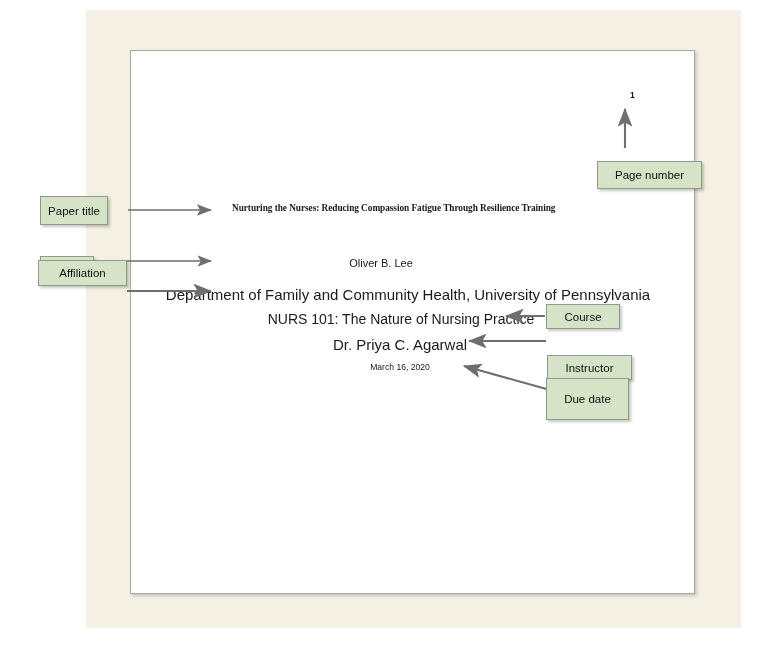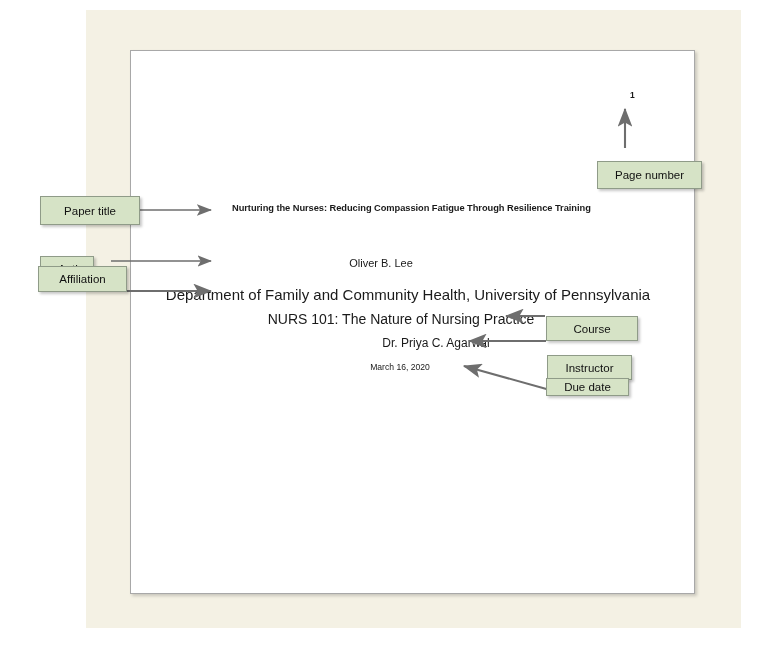--- a/index.html
+++ b/index.html
@@ -56,20 +56,21 @@
     font-weight: 700;
     letter-spacing: 0.2px;
   }
 
   #paper-title {
     top: 203px;
     left: 232px;
     font-size: 9.3px;
     font-weight: 700;
     letter-spacing: -0.05px;
+    font-family: Liberation Serif, serif;
   }
 
   #author-name {
     top: 257px;
     left: 381px;
     font-size: 11px;
     transform: translateX(-50%);
   }
 
   #affiliation-text {
@@ -82,23 +83,22 @@
   #course-text {
     top: 311px;
     left: 401px;
     font-size: 14px;
     transform: translateX(-50%);
   }
 
   #instructor-text {
     top: 336px;
     left: 400px;
-    font-size: 12px;
+    font-size: 15px;
     transform: translateX(-50%);
-    margin-left: 36px;
   }
 
   #date-text {
     top: 362px;
     left: 400px;
     font-size: 8.6px;
     transform: translateX(-50%);
     text-align: right;
   }
 
@@ -111,27 +111,27 @@
     display: flex;
     align-items: center;
     justify-content: center;
     color: #111111;
     font-size: 11.5px;
     font-family: "Liberation Sans", sans-serif;
     box-shadow: 2px 2px 2.5px rgba(0,0,0,0.22);
     white-space: nowrap;
   }
 
-  #callout-paper-title  { left: 40px;  top: 196px; width: 100px;  height: 29px; text-align: center; }
+  #callout-paper-title  { left: 40px;  top: 196px; width: 68px;  height: 29px; text-align: center; }
   #callout-author       { left: 40px;  top: 256px; width: 54px;  height: 25px; padding-left: 16px; }
-  #callout-affiliation  { left: 38px;  top: 266px; width: 89px;  height: 26px; }
+  #callout-affiliation  { left: 38px;  top: 260px; width: 89px;  height: 26px; }
   #callout-page-number  { left: 597px; top: 148px; width: 105px; height: 28px; margin-top: 13px; }
-  #callout-course       { left: 546px; top: 316px; width: 92px;  height: 25px; }
+  #callout-course       { left: 546px; top: 304px; width: 74px;  height: 25px; }
   #callout-instructor   { left: 547px; top: 340px; width: 85px;  height: 25px; margin-top: 15px; }
-  #callout-due-date     { left: 546px; top: 378px; width: 83px;  height: 18px; }
+  #callout-due-date     { left: 546px; top: 378px; width: 83px;  height: 42px; }
 
   
   #arrows {
     position: absolute;
     left: 0;
     top: 0;
     width: 775px;
     height: 651px;
     pointer-events: none;
   }

